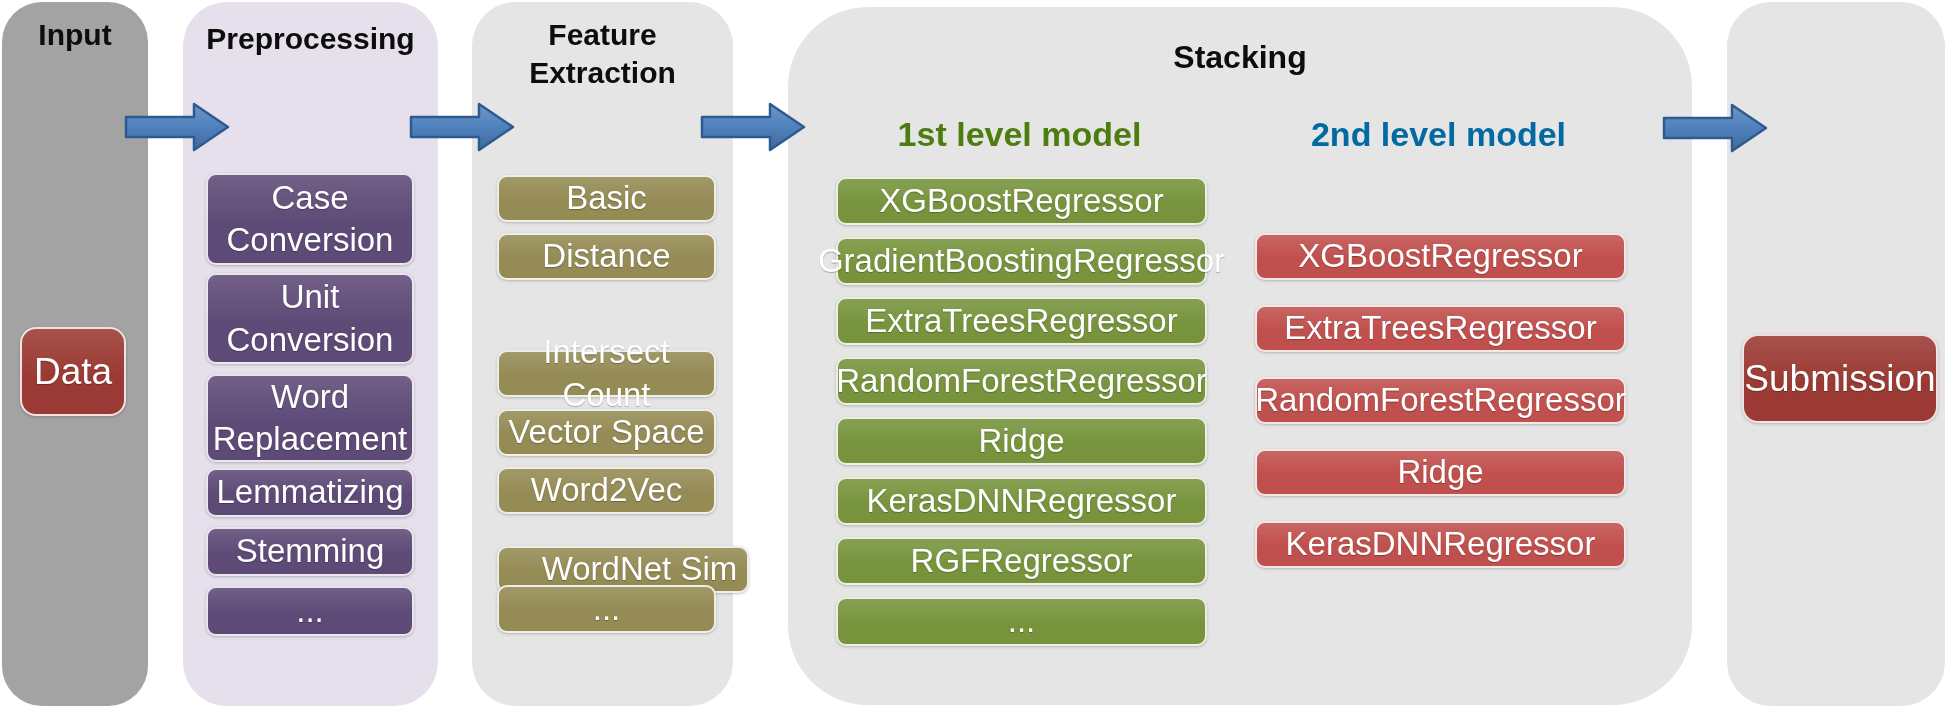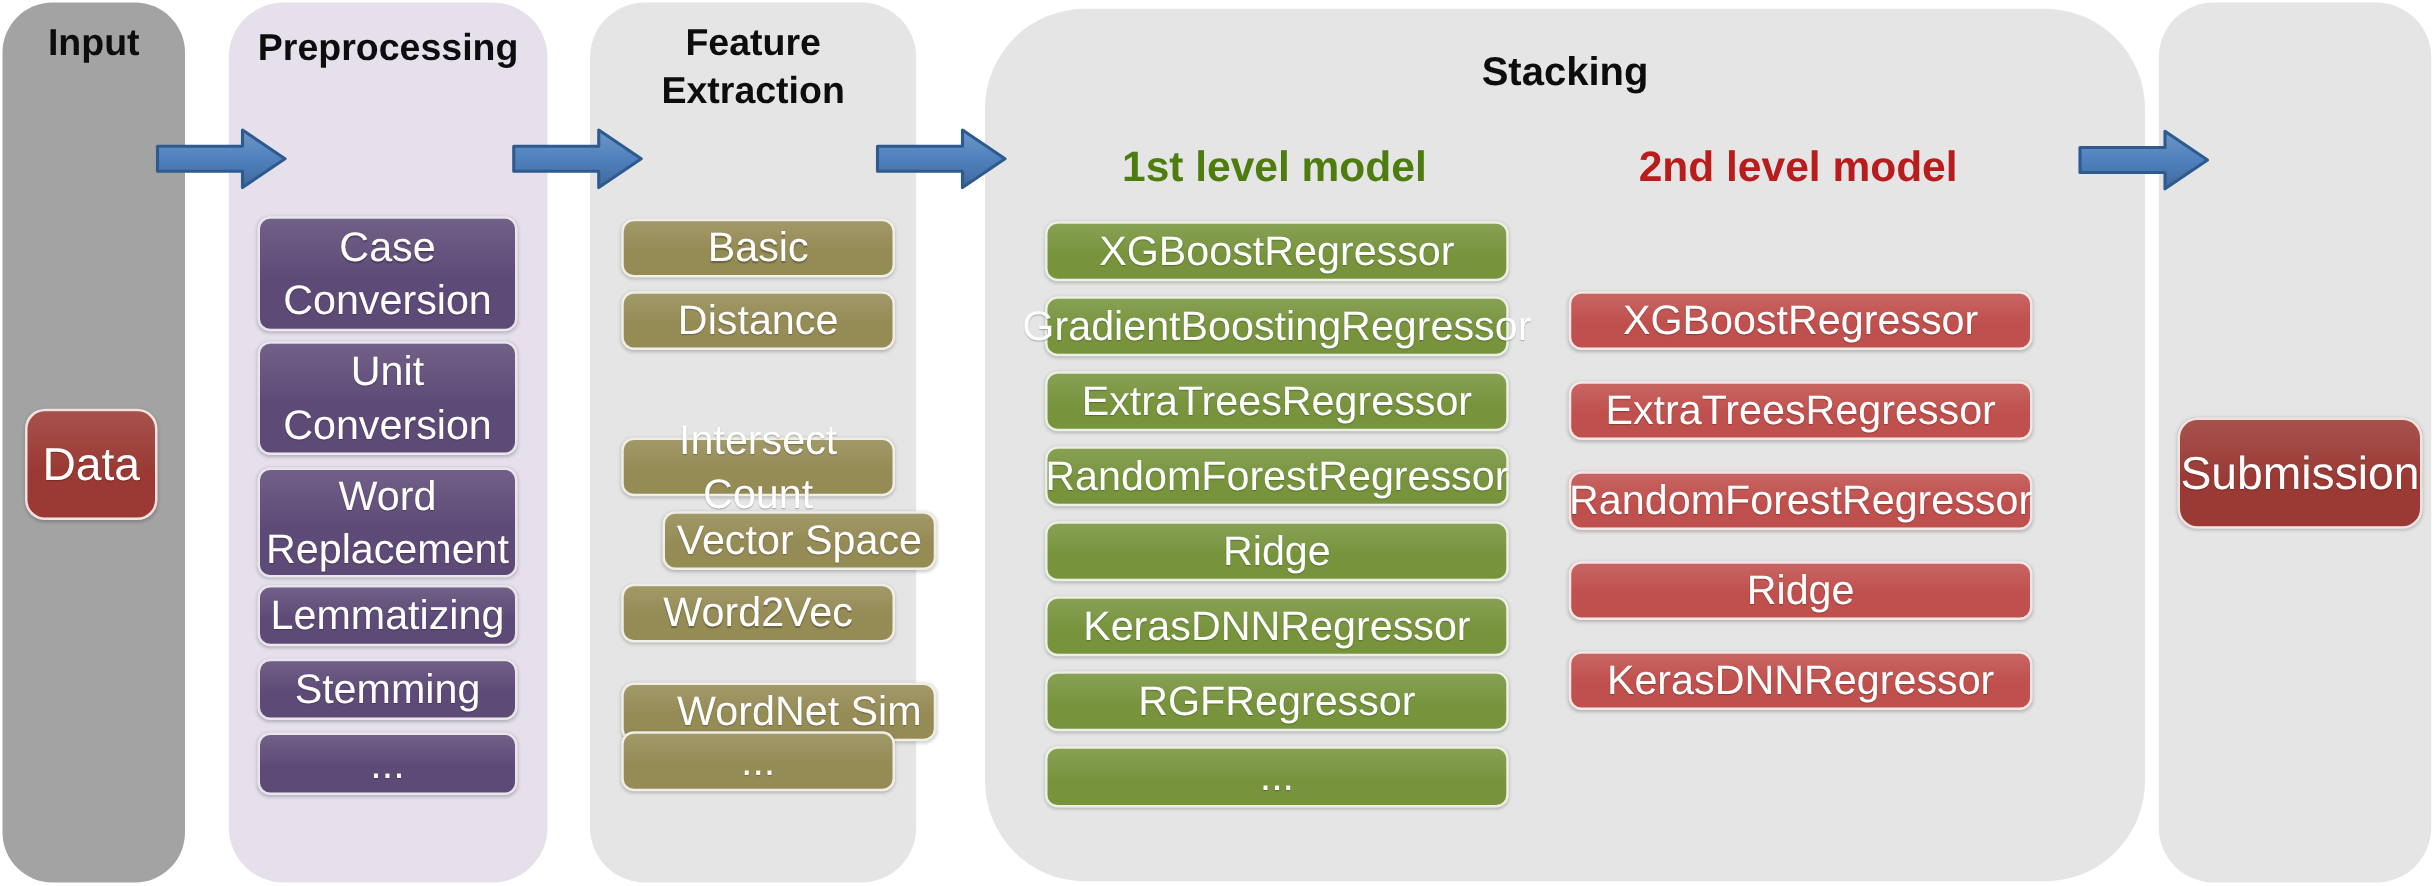--- a/index.html
+++ b/index.html
@@ -55,40 +55,40 @@
     <div class="box" style="left:23px; top:466px; width:204px; height:45px; background-color:#5e4a77;">Lemmatizing</div>
     <div class="box" style="left:23px; top:525px; width:204px; height:45px; background-color:#5e4a77;text-align:right;">Stemming</div>
     <div class="box" style="left:23px; top:584px; width:204px; height:46px; background-color:#5e4a77;">...</div>
   </div>
 
   <div class="col" style="left:472px; top:2px; width:261px; height:704px; background:#e6e5e5;">
     <div class="col-title" style="top:14px; padding:0 40px;">Feature Extraction</div>
     <div class="box" style="left:25px; top:173px; width:215px; height:43px; background-color:#958b55;">Basic</div>
     <div class="box" style="left:25px; top:231px; width:215px; height:43px; background-color:#958b55;">Distance</div>
     <div class="box" style="left:25px; top:348px; width:215px; height:43px; background-color:#958b55;">Intersect Count</div>
-    <div class="box" style="left:25px; top:407px; width:215px; height:43px; background-color:#958b55;margin-left:33px;">Vector Space</div>
+    <div class="box" style="left:25px; top:407px; width:215px; height:43px; background-color:#958b55;">Vector Space</div>
     <div class="box" style="left:25px; top:465px; width:215px; height:43px; background-color:#958b55;">Word2Vec</div>
     <div class="box" style="left:25px; top:544px; width:215px; height:43px; background-color:#958b55;padding-left:33px;">WordNet Sim</div>
     <div class="box" style="left:25px; top:583px; width:215px; height:44px; background-color:#958b55;">...</div>
   </div>
 
-  <div class="col" style="left:788px; top:7px; width:904px; height:698px; background:#e6e5e5; border-radius:80px;padding-left:24px;">
+  <div class="col" style="left:788px; top:7px; width:904px; height:698px; background:#e6e5e5; border-radius:80px;">
     <div class="col-title" style="top:30px; font-size:32px;">Stacking</div>
 
     <div class="sub-header" style="left:48px; top:108px; width:367px; color:#4d7c0f;">1st level model</div>
     <div class="box" style="left:48px; top:170px; width:367px; height:44px; background-color:#77943d;">XGBoostRegressor</div>
     <div class="box" style="left:48px; top:230px; width:367px; height:44px; background-color:#77943d;">GradientBoostingRegressor</div>
     <div class="box" style="left:48px; top:290px; width:367px; height:44px; background-color:#77943d;">ExtraTreesRegressor</div>
     <div class="box" style="left:48px; top:350px; width:367px; height:44px; background-color:#77943d;">RandomForestRegressor</div>
     <div class="box" style="left:48px; top:410px; width:367px; height:44px; background-color:#77943d;">Ridge</div>
     <div class="box" style="left:48px; top:470px; width:367px; height:44px; background-color:#77943d;">KerasDNNRegressor</div>
     <div class="box" style="left:48px; top:530px; width:367px; height:44px; background-color:#77943d;">RGFRegressor</div>
     <div class="box" style="left:48px; top:590px; width:367px; height:45px; background-color:#77943d;">...</div>
 
-    <div class="sub-header" style="left:467px; top:108px; width:367px; color:#b91c1c;">2nd level model</div>
+    <div class="sub-header" style="left:467px; top:108px; width:367px; color:#0369a1;">2nd level model</div>
     <div class="box" style="left:467px; top:226px; width:367px; height:43px; background-color:#c0504d;">XGBoostRegressor</div>
     <div class="box" style="left:467px; top:298px; width:367px; height:43px; background-color:#c0504d;">ExtraTreesRegressor</div>
     <div class="box" style="left:467px; top:370px; width:367px; height:43px; background-color:#c0504d;">RandomForestRegressor</div>
     <div class="box" style="left:467px; top:442px; width:367px; height:43px; background-color:#c0504d;">Ridge</div>
     <div class="box" style="left:467px; top:514px; width:367px; height:43px; background-color:#c0504d;">KerasDNNRegressor</div>
   </div>
 
   <div class="col" style="left:1727px; top:2px; width:218px; height:704px; background:#e6e5e5;">
     <div class="box io-box" style="left:15px; top:332px; width:192px; height:85px; background-color:#9b3a34;">Submission</div>
   </div>

